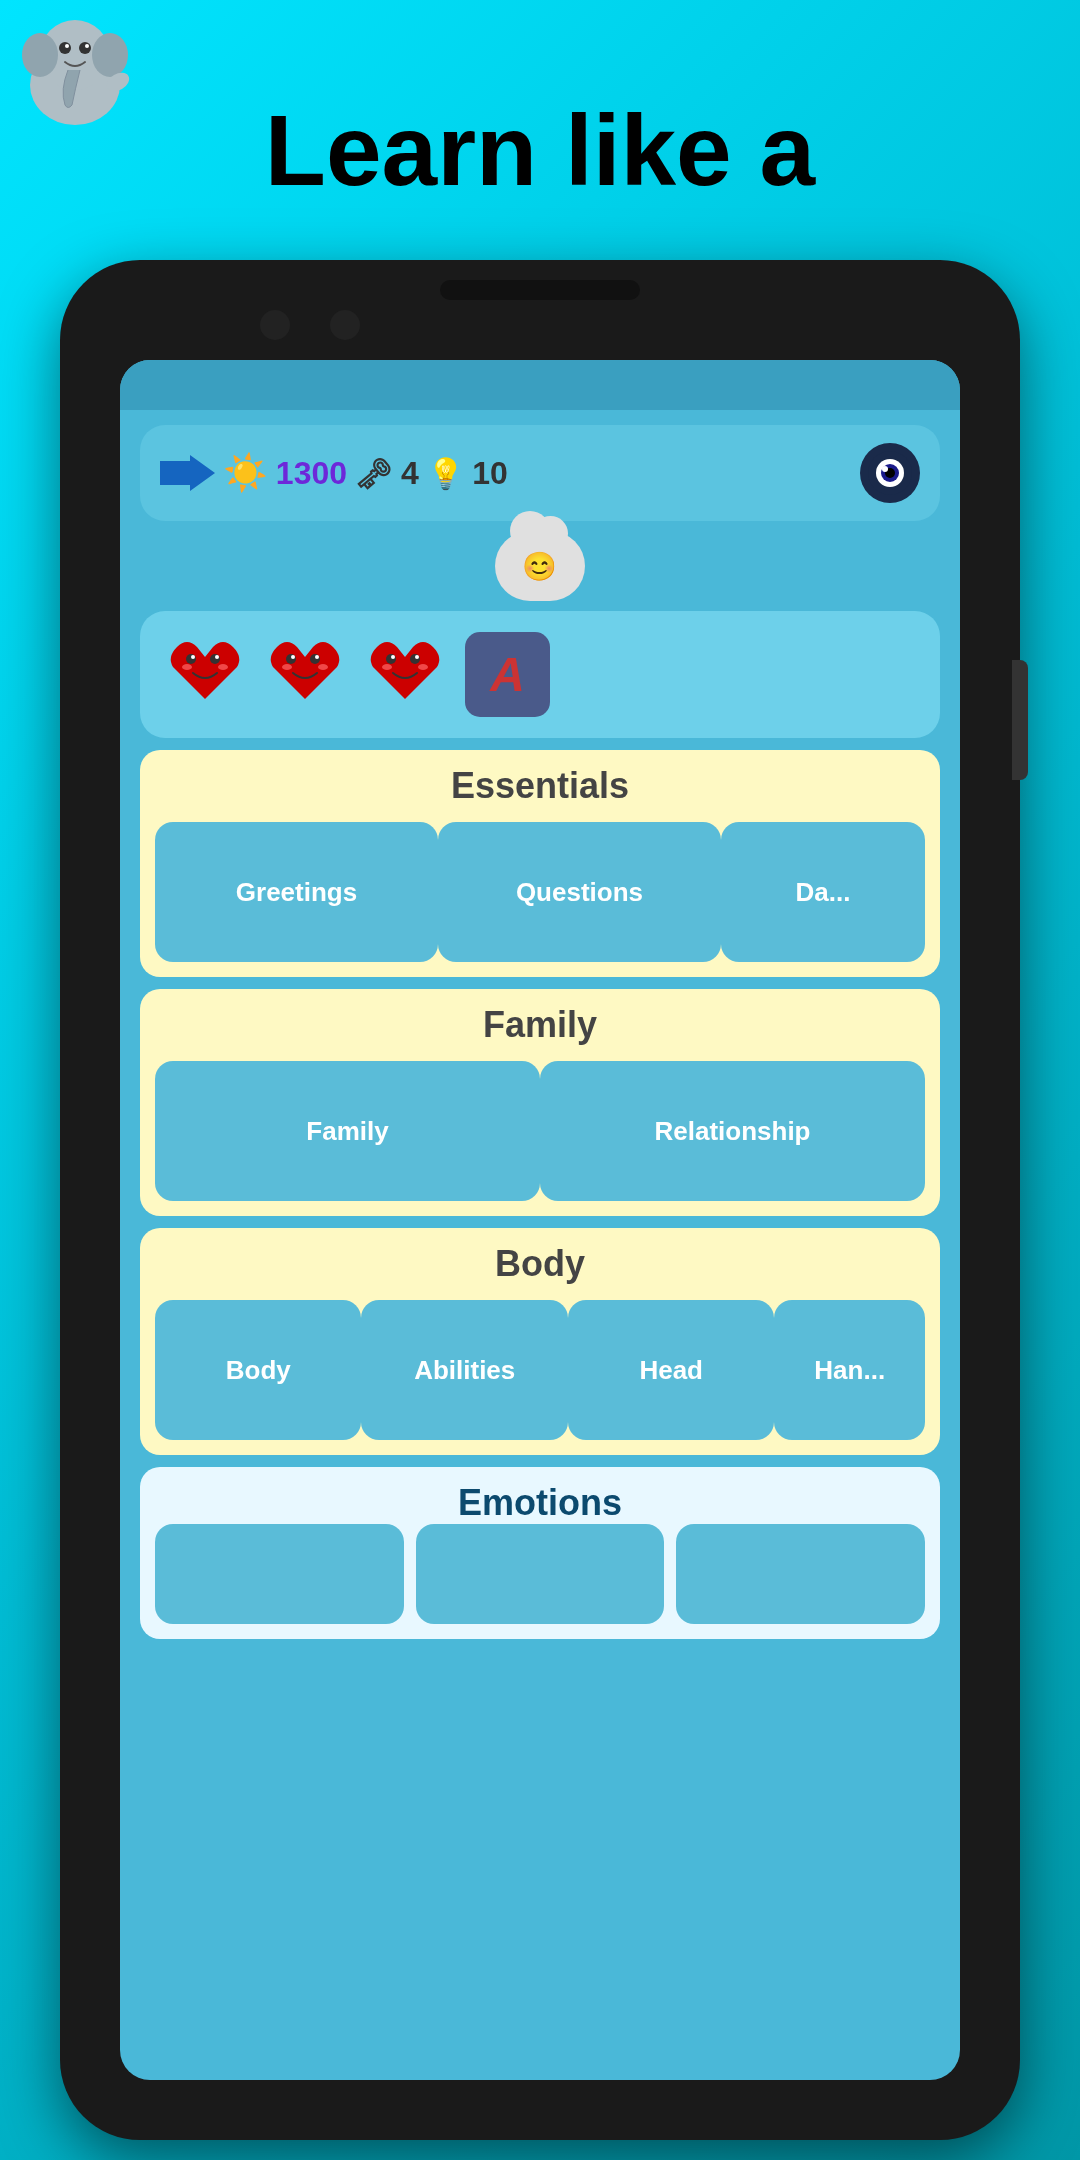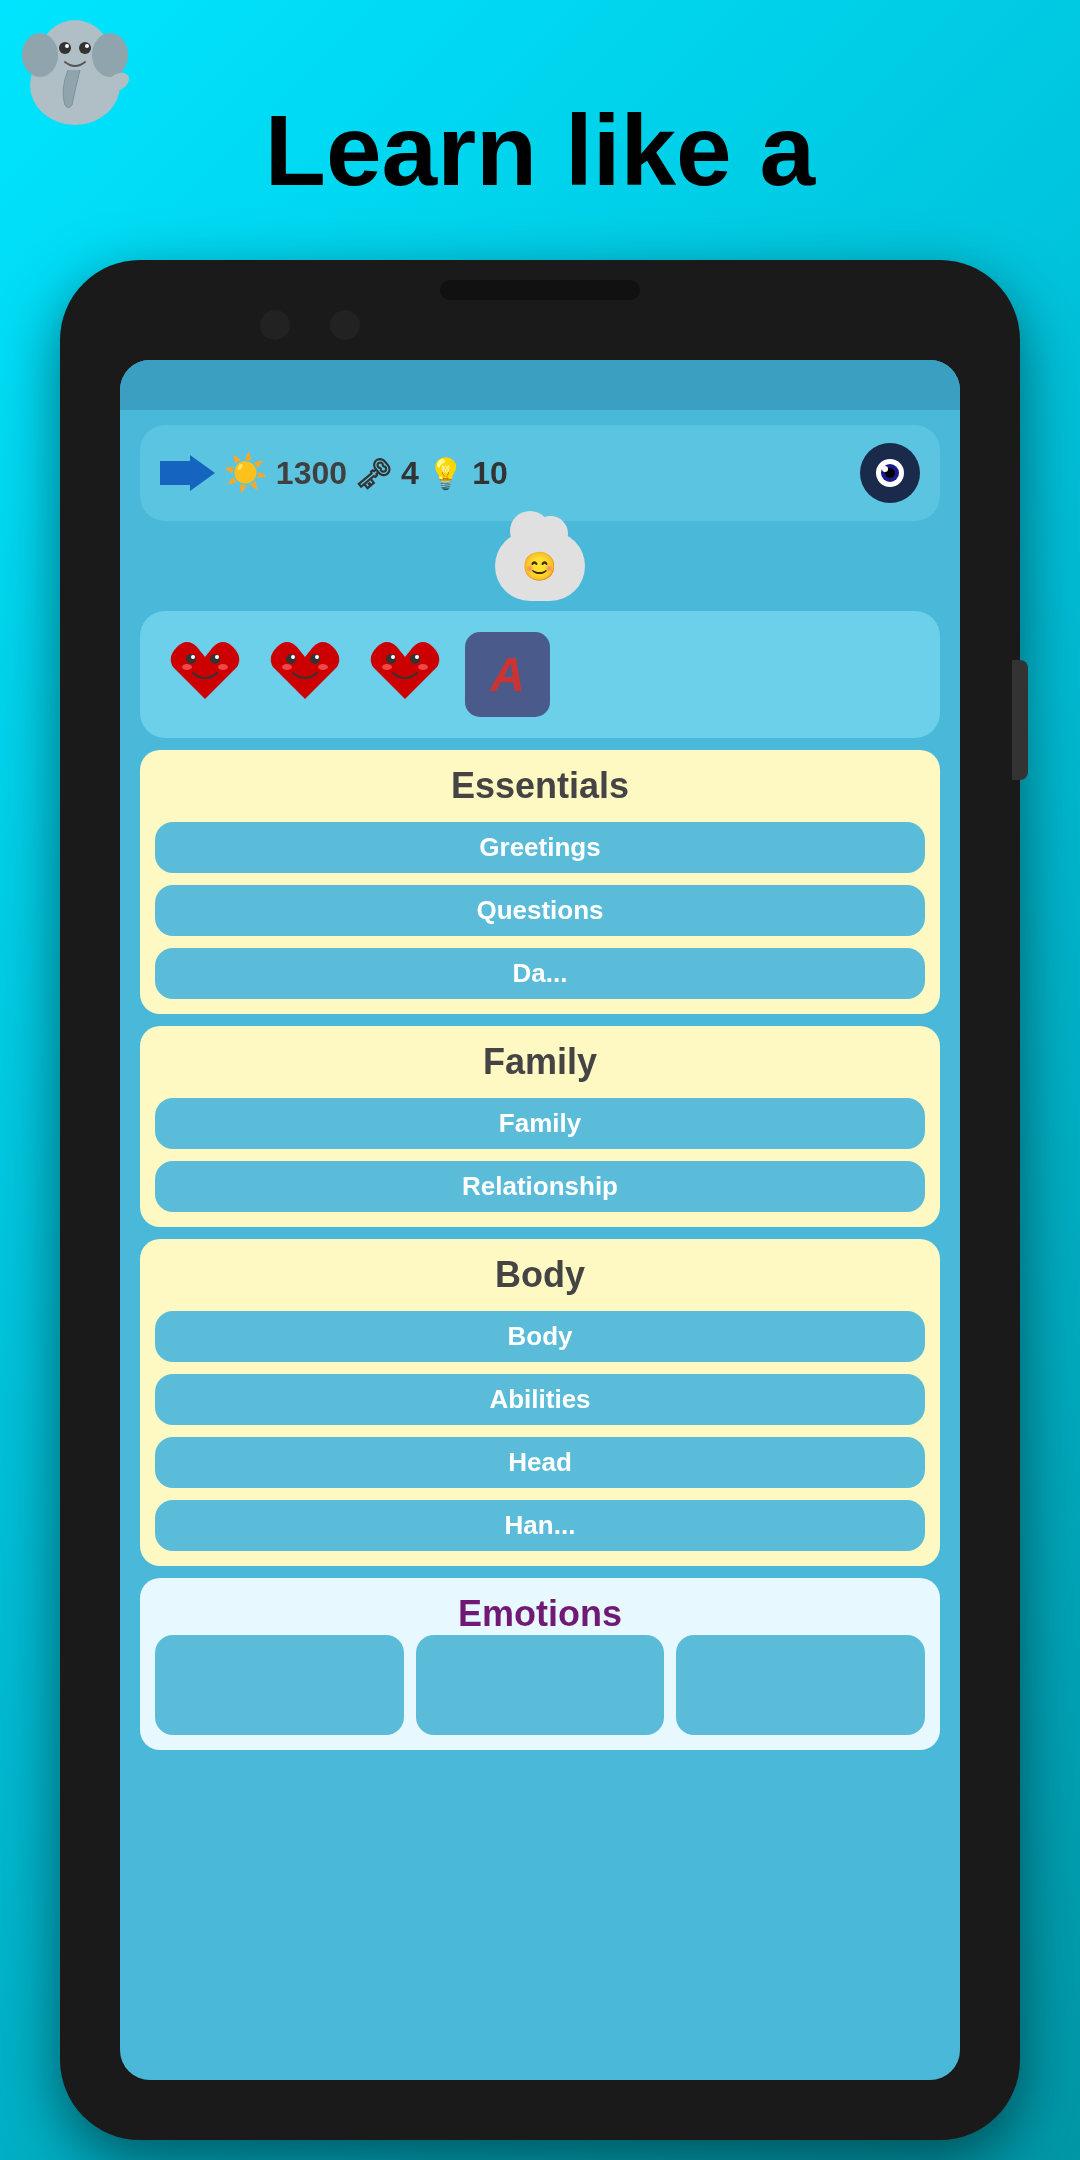--- a/index.html
+++ b/index.html
@@ -246,23 +246,22 @@
     .category-title {
       text-align: center;
       font-size: 36px;
       font-weight: bold;
       color: #444;
       margin-bottom: 15px;
     }
 
     .category-grid {
       display: flex;
-      gap: 12px;
+      gap: 0;
       overflow: hidden;
-      flex-direction: column;
     }
 
     .category-item {
       flex: 1;
       min-width: 160px;
       height: 140px;
       background: #5abcd8;
       border-radius: 18px;
       display: flex;
       align-items: center;
@@ -290,21 +289,21 @@
       margin: 12px 20px;
       background: #e8f8ff;
       border-radius: 20px;
       padding: 15px;
     }
 
     .emotions-title {
       text-align: center;
       font-size: 36px;
       font-weight: bold;
-      color: #701a75;
+      color: #0c4a6e;
     }
 
     .emotions-grid {
       display: flex;
       gap: 12px;
     }
 
     .emotions-item {
       flex: 1;
       height: 100px;
@@ -358,21 +357,21 @@
       <div class="stats-left">
 
         <div class="back-arrows">
           <svg width="55" height="40" viewBox="0 0 55 40">
             <polygon points="0,8 30,8 30,2 55,20 30,38 30,32 0,32" fill="#1565c0"></polygon>
           </svg>
         </div>
 
         <div class="stat-item">
           <span class="sun-icon">☀️</span>
-          <span style="color:#404040; font-size:32px;">1300</span>
+          <span style="color:#6d28d9; font-size:32px;">1300</span>
         </div>
 
         <div class="stat-item">
           <span class="key-icon">🗝</span>
           <span>4</span>
         </div>
 
         <div class="stat-item">
           <span class="bulb-icon">💡</span>
           <span>10</span>

